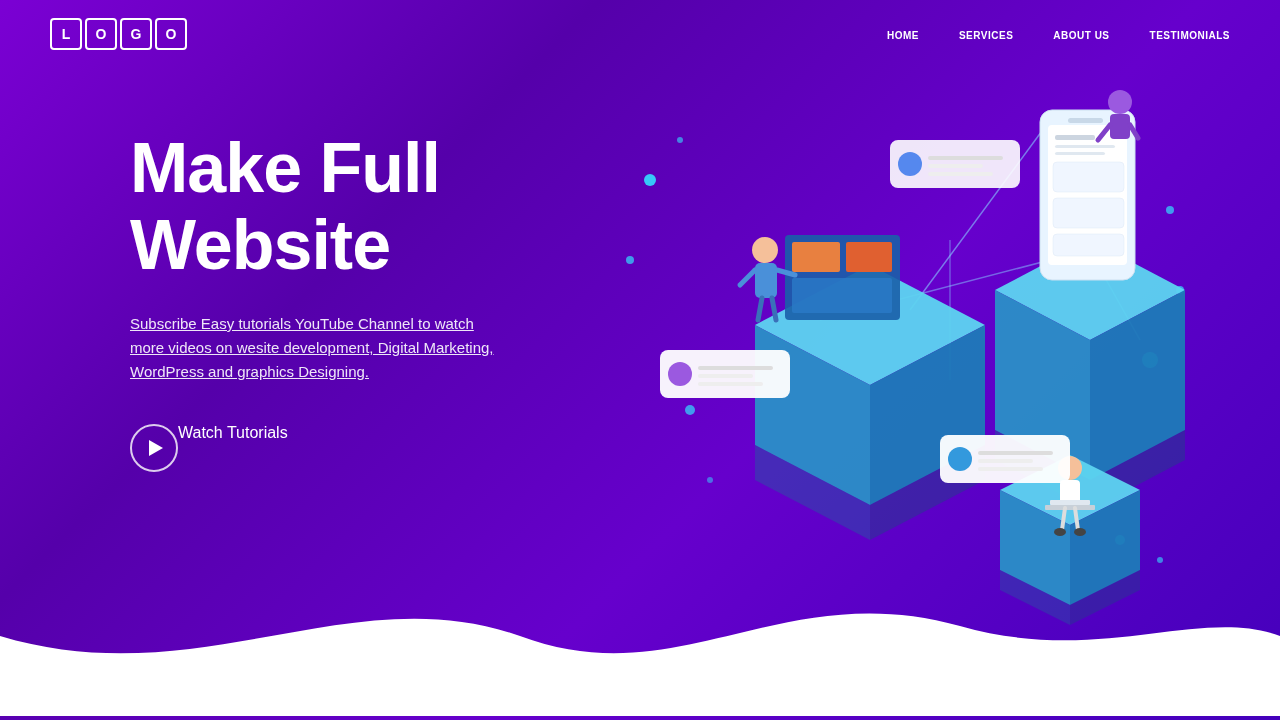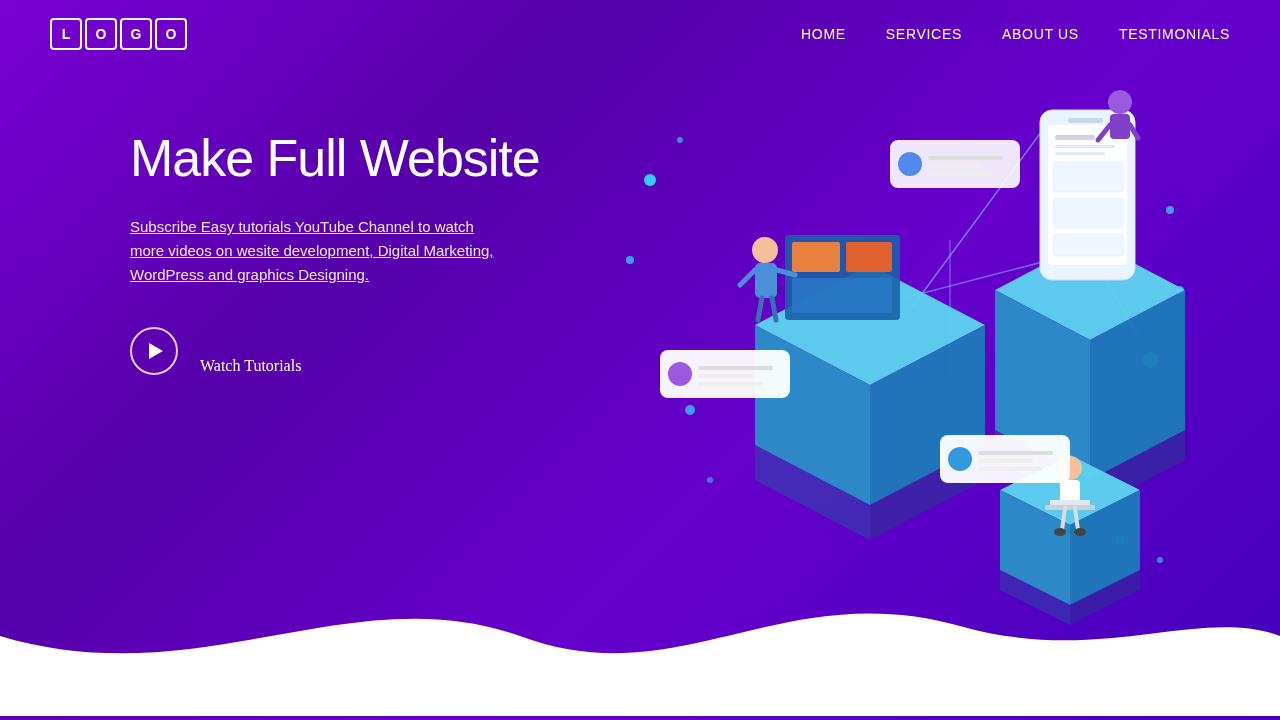--- a/index.html
+++ b/index.html
@@ -50,60 +50,59 @@
 
     .nav-links {
       display: flex;
       gap: 40px;
       list-style: none;
     }
 
     .nav-links a {
       color: white;
       text-decoration: none;
-      font-size: 14px;
-      font-weight: 400;
+      font-size: 10px;
+      font-weight: 700;
       letter-spacing: 0.05em;
     }
 
     
     .hero-content {
       position: absolute;
       top: 130px;
       left: 130px;
       z-index: 10;
       max-width: 500px;
     }
 
     .hero-title {
       color: white;
-      font-size: 52px;
-      font-weight: 400;
+      font-size: 70px;
+      font-weight: 700;
       line-height: 1.1;
       margin-bottom: 28px;
       letter-spacing: -1px;
     }
 
     .hero-subtitle {
       color: rgba(255,255,255,0.9);
       font-size: 15px;
       line-height: 1.6;
       margin-bottom: 40px;
       max-width: 380px;
       text-decoration: underline;
     }
 
     .watch-btn {
       display: flex;
-      align-items: flex-end;
-      gap: 22px;
+      align-items: flex-start;
+      gap: 0;
       cursor: pointer;
       background: none;
       border: none;
-      font-family: Liberation Serif, serif;
     }
 
     .play-circle {
       width: 48px;
       height: 48px;
       border: 2px solid rgba(255,255,255,0.8);
       border-radius: 50%;
       display: flex;
       align-items: center;
       justify-content: center;

